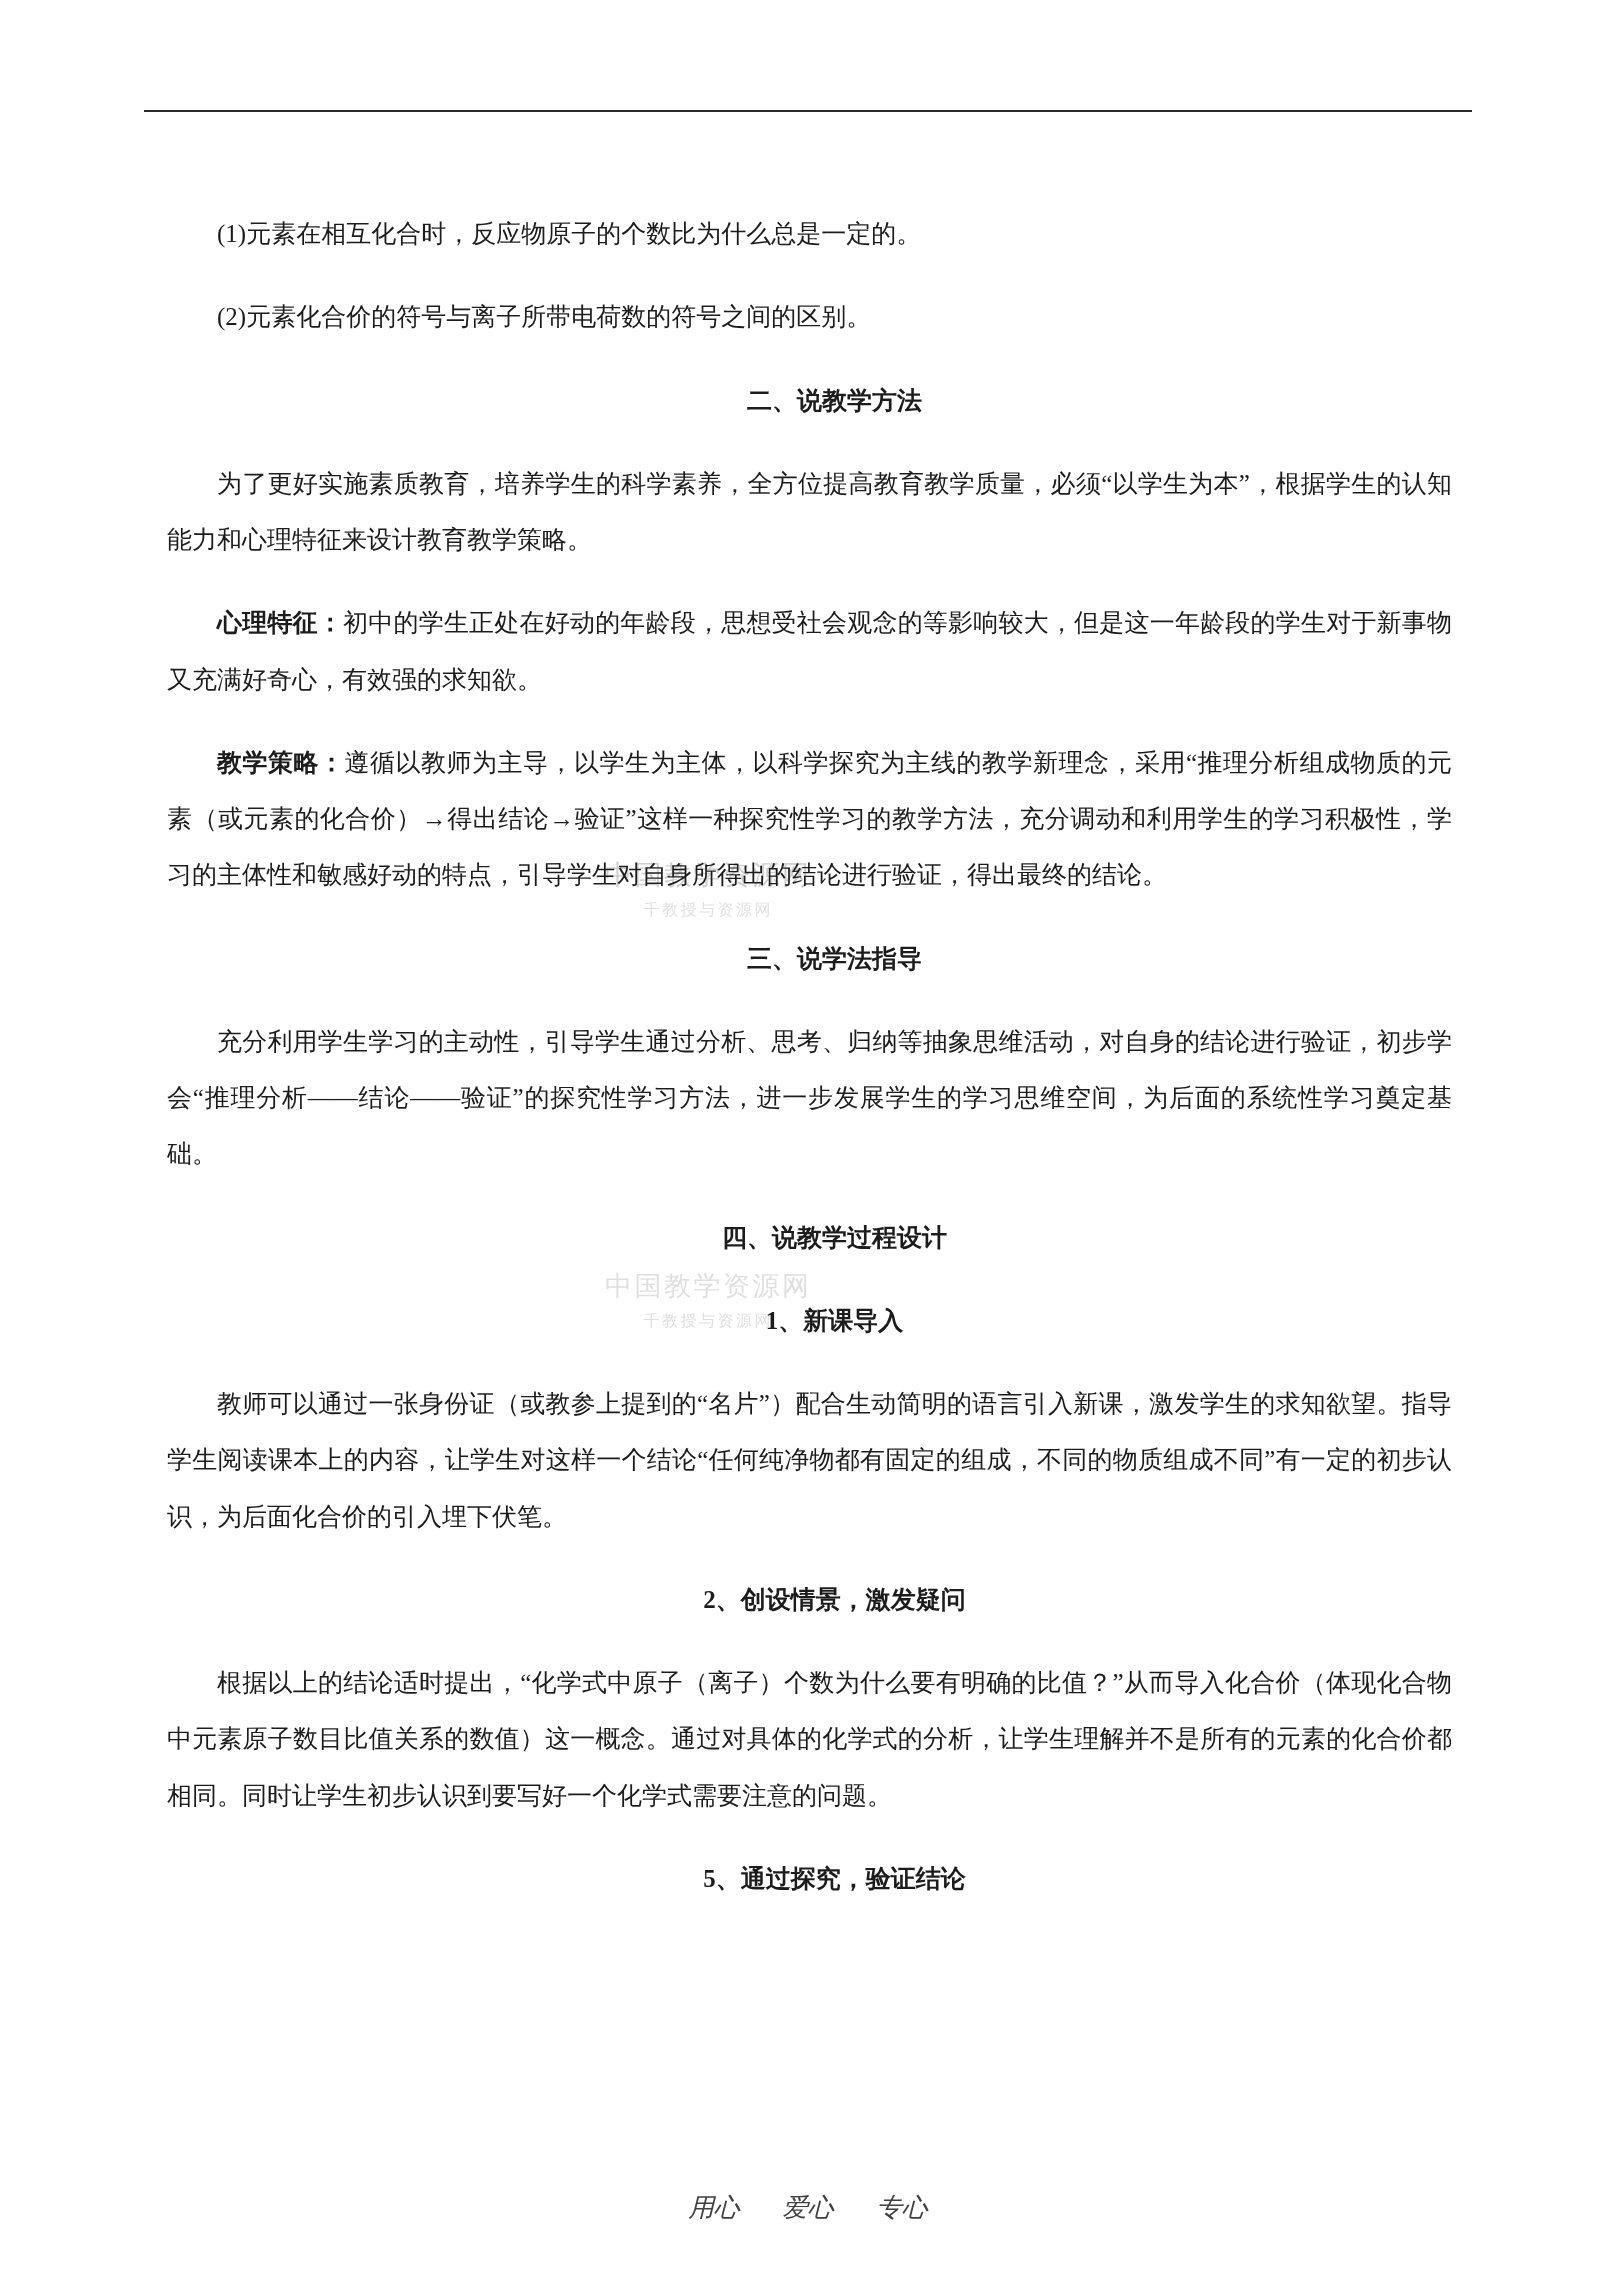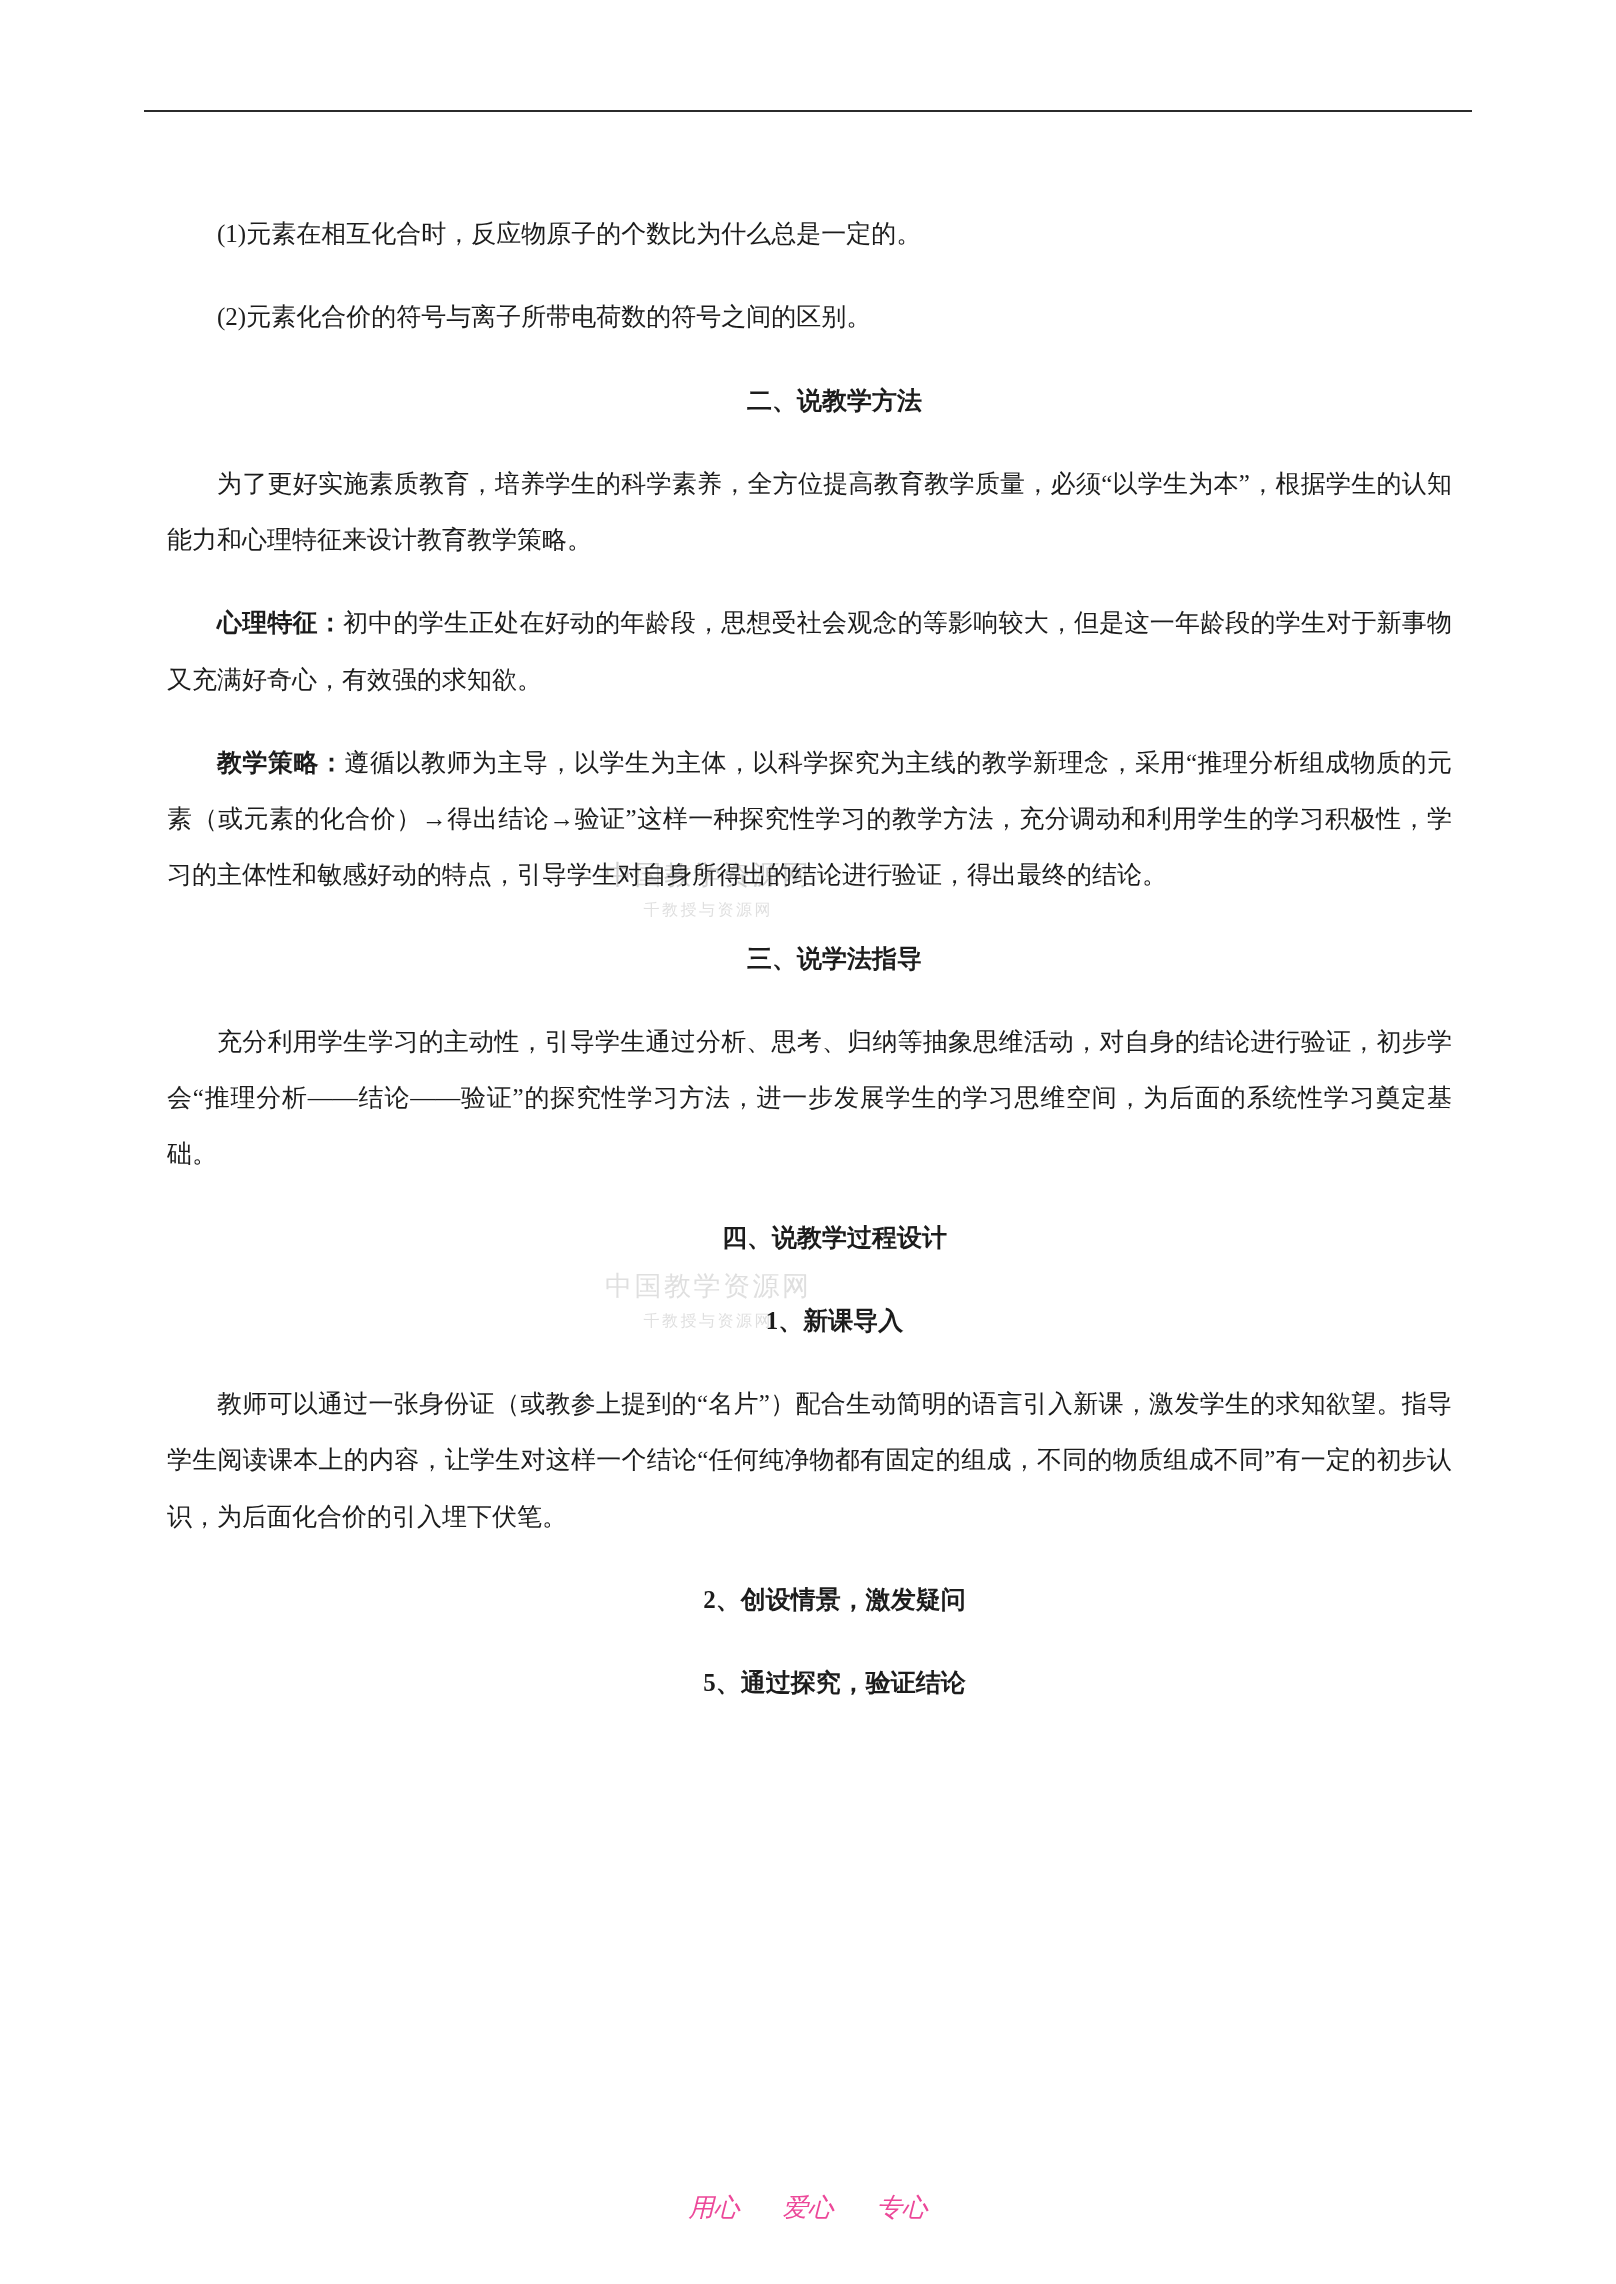--- a/index.html
+++ b/index.html
@@ -51,21 +51,21 @@
   .footer {
     position: absolute;
     bottom: 59px;
     left: 0;
     right: 0;
     display: flex;
     justify-content: center;
     gap: 43px;
     font-size: 25.5px;
     font-style: italic;
-    color: #ec4899;
+    color: #404040;
   }
 </style>
 </head>
 <body>
 
 <div class="page">
   <div class="top-rule"></div>
 
   <div class="watermark wm-1">
     <span>中国教学资源网</span>
@@ -82,20 +82,21 @@
       <p class="para heading">二、说教学方法</p>
       <p class="para body">为了更好实施素质教育，培养学生的科学素养，全方位提高教育教学质量，必须“以学生为本”，根据学生的认知能力和心理特征来设计教育教学策略。</p>
       <p class="para body"><span class="lead">心理特征：</span>初中的学生正处在好动的年龄段，思想受社会观念的等影响较大，但是这一年龄段的学生对于新事物又充满好奇心，有效强的求知欲。</p>
       <p class="para body"><span class="lead">教学策略：</span>遵循以教师为主导，以学生为主体，以科学探究为主线的教学新理念，采用“推理分析组成物质的元素（或元素的化合价）→得出结论→验证”这样一种探究性学习的教学方法，充分调动和利用学生的学习积极性，学习的主体性和敏感好动的特点，引导学生对自身所得出的结论进行验证，得出最终的结论。</p>
       <p class="para heading">三、说学法指导</p>
       <p class="para body">充分利用学生学习的主动性，引导学生通过分析、思考、归纳等抽象思维活动，对自身的结论进行验证，初步学会“推理分析——结论——验证”的探究性学习方法，进一步发展学生的学习思维空间，为后面的系统性学习奠定基础。</p>
       <p class="para heading">四、说教学过程设计</p>
       <p class="para subheading">1、新课导入</p>
       <p class="para body">教师可以通过一张身份证（或教参上提到的“名片”）配合生动简明的语言引入新课，激发学生的求知欲望。指导学生阅读课本上的内容，让学生对这样一个结论“任何纯净物都有固定的组成，不同的物质组成不同”有一定的初步认识，为后面化合价的引入埋下伏笔。</p>
       <p class="para subheading">2、创设情景，激发疑问</p>
+      <p class="para body">根据以上的结论适时提出，“化学式中原子（离子）个数为什么要有明确的比值？”从而导入化合价（体现化合物中元素原子数目比值关系的数值）这一概念。通过对具体的化学式的分析，让学生理解并不是所有的元素的化合价都相同。同时让学生初步认识到要写好一个化学式需要注意的问题。</p>
       <p class="para subheading">5、通过探究，验证结论</p>
     </div>
 
   <div class="footer" id="footer">
       <span>用心</span>
       <span>爱心</span>
       <span>专心</span>
     </div>
 </div>
 

